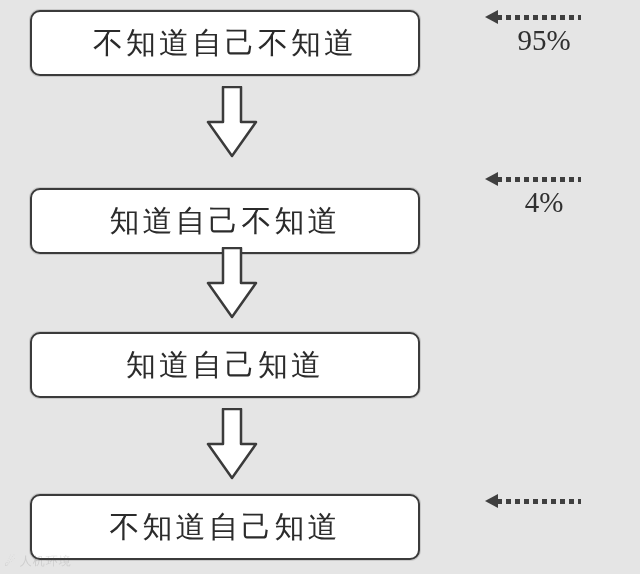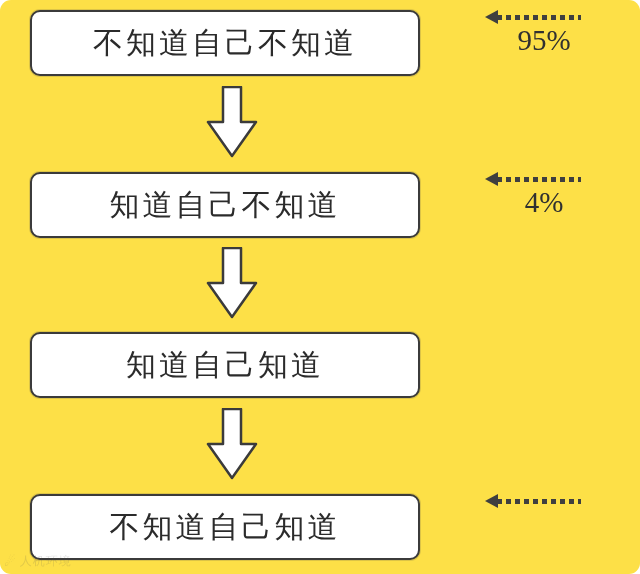--- a/index.html
+++ b/index.html
@@ -2,23 +2,22 @@
 <html><head>
 <meta charset="utf-8">
 <style>
   html,body { margin:0; padding:0; }
   body { font-family: "Liberation Serif", "DejaVu Serif", serif; }
 
   .canvas {
     position: relative;
     width: 640px;
     height: 574px;
-    background: #fde047;
+    background: #e5e5e5;
     overflow: hidden;
-    border-radius: 11px;
   }
 
   .flow-box {
     position: absolute;
     left: 30px;
     width: 390px;
     height: 66px;
     border: 2.5px solid #3b3b3b;
     border-radius: 10px;
     box-sizing: border-box;
@@ -28,21 +27,21 @@
     justify-content: center;
     box-shadow: 0 0 0 1px rgba(70,70,70,0.18);
   }
   .flow-box .box-text {
     font-size: 30px;
     color: #2b2b2b;
     letter-spacing: 3px;
     white-space: nowrap;
   }
   .box-1 { top: 10px; }
-  .box-2 { top: 172px; }
+  .box-2 { top: 188px; }
   .box-3 { top: 332px; }
   .box-4 { top: 494px; text-align: right; }
 
   .down-arrow {
     position: absolute;
     left: 206px;
     width: 52px;
     height: 72px;
   }
   .down-arrow-1 { top: 86px; }

